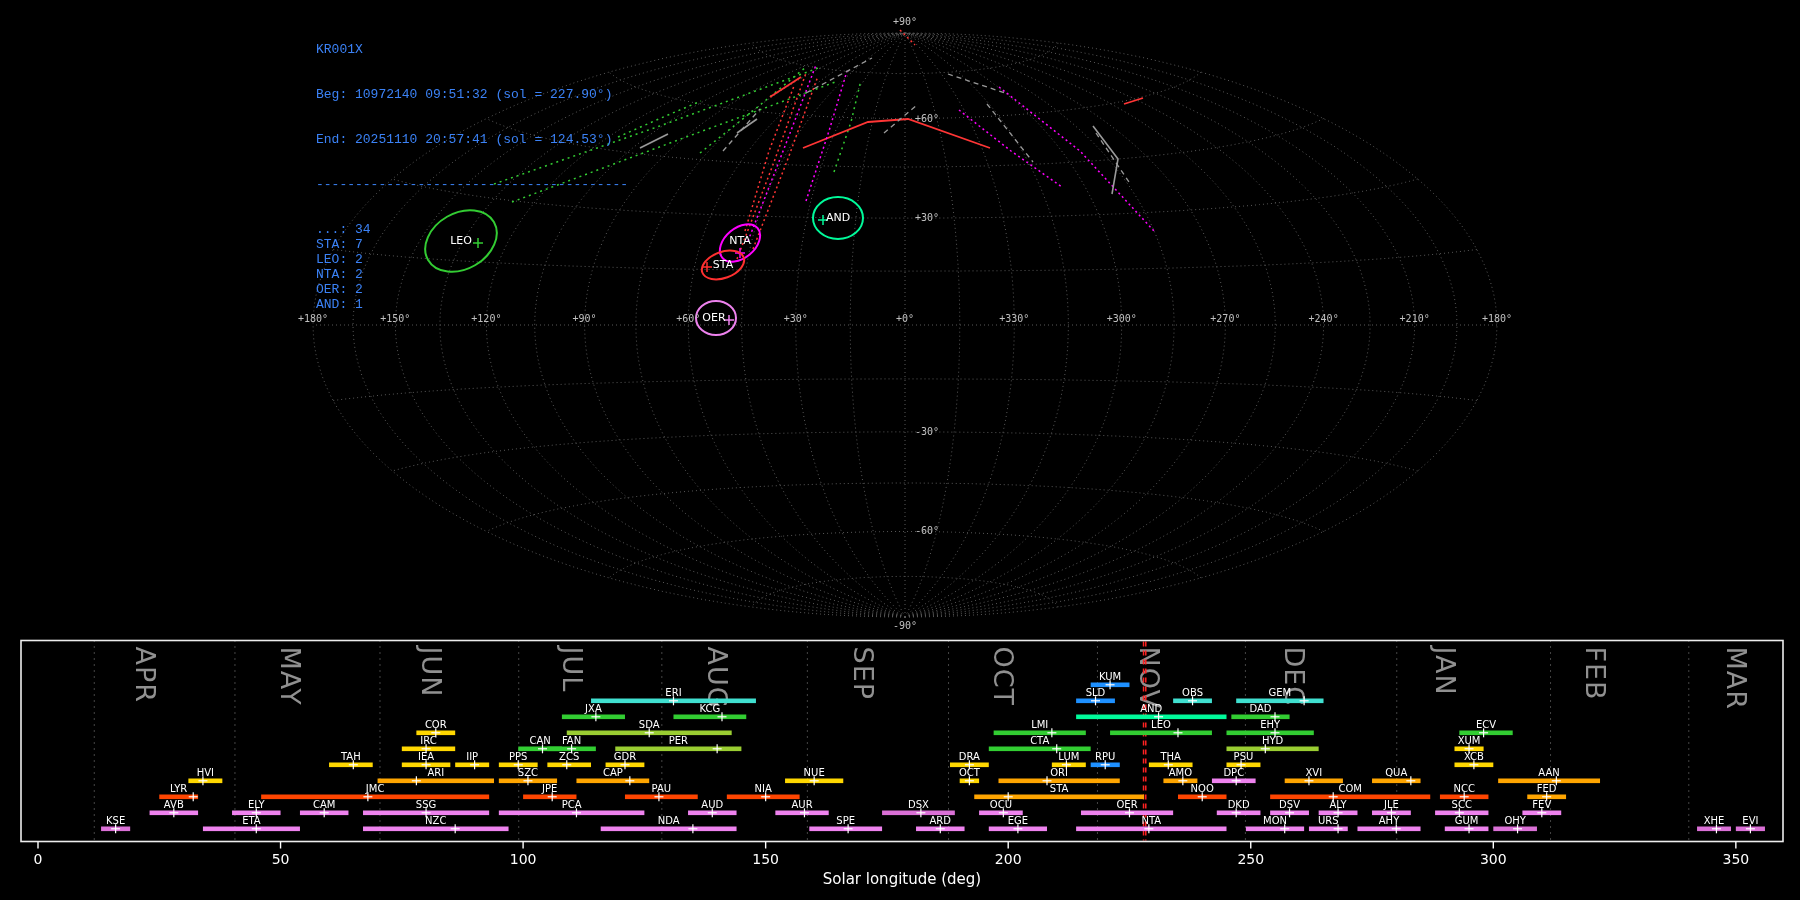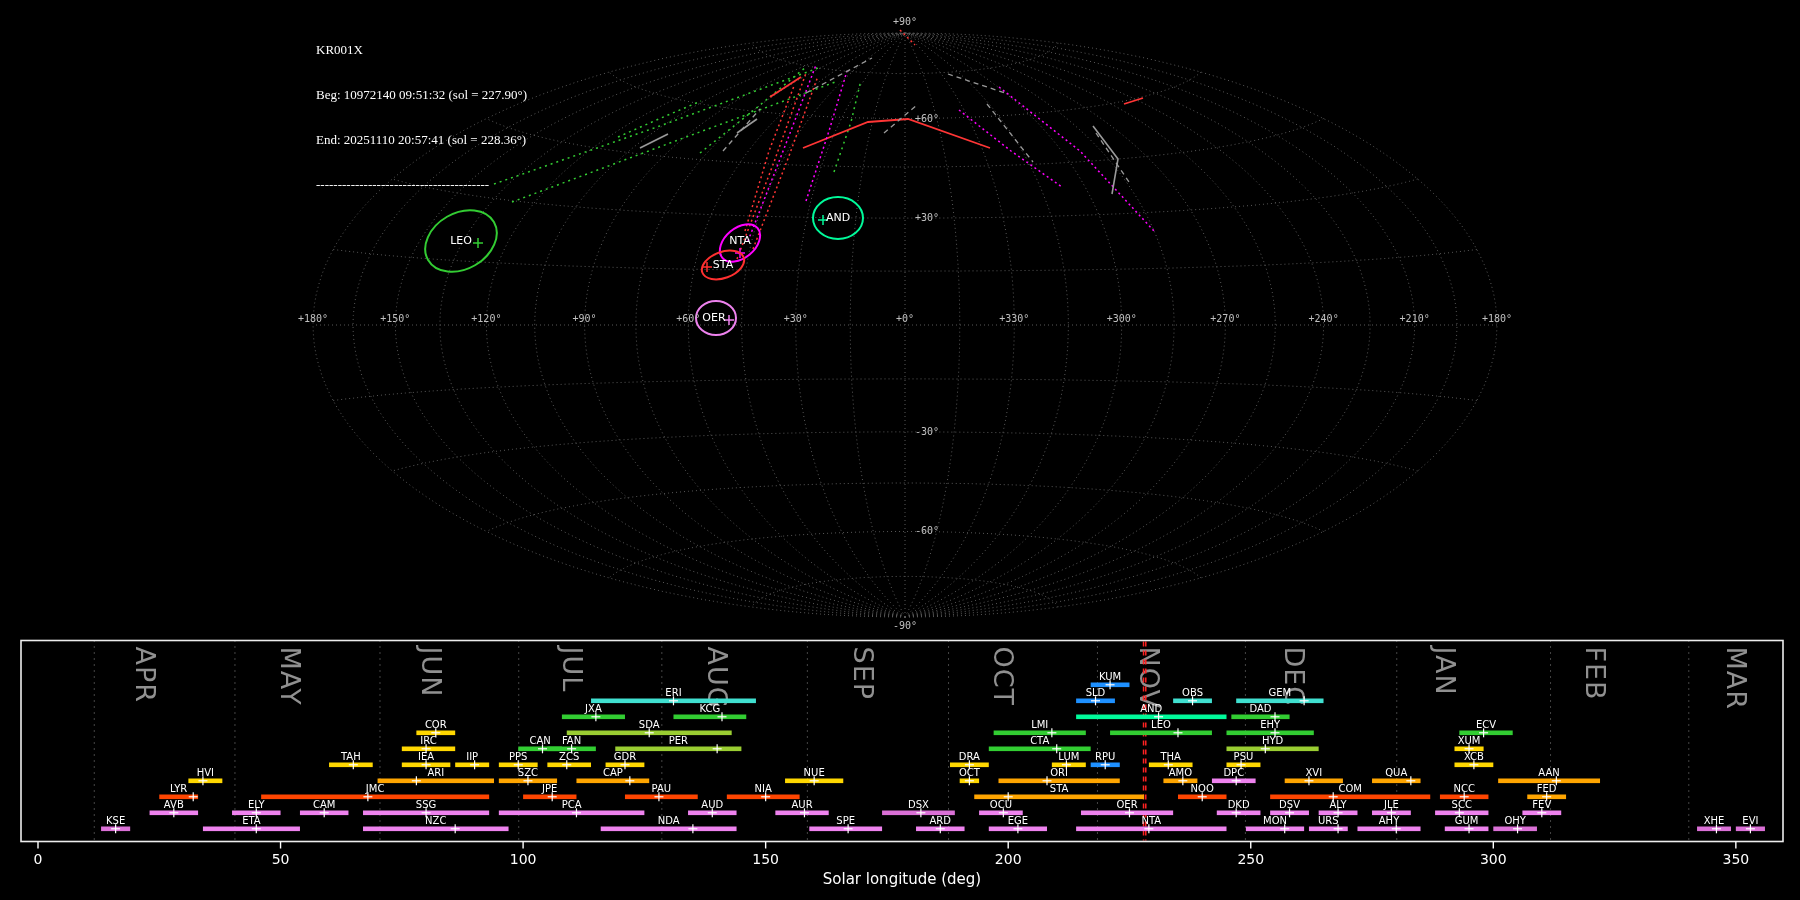--- a/index.html
+++ b/index.html
@@ -1,32 +1,33 @@
 <!DOCTYPE html>
 <html><head>
 <meta charset="utf-8">
 <style>
   html,body{margin:0;padding:0;background:#000;}
   body{width:1800px;height:900px;position:relative;overflow:hidden;
        font-family:"DejaVu Sans","Liberation Sans",sans-serif;}
-  #info{position:absolute;left:316px;top:12px;color:#ffffff;
-        font-family:Liberation Serif, serif;
+  #info{position:absolute;left:316px;top:12px;color:#3b82f6;
+        font-family:Liberation Mono, monospace;
         font-size:13px;line-height:15px;white-space:pre;z-index:5;}
   svg{position:absolute;left:0;display:block;}
   #skymap{top:0;}
   #timeline{top:630px;}
 </style>
 </head>
 <body>
 
 <div id="info">
   <div>KR001X</div>
   <div>Beg: 10972140 09:51:32 (sol = 227.90°)</div>
-  <div>End: 20251110 20:57:41 (sol = 228.36°)</div>
+  <div>End: 20251110 20:57:41 (sol = 124.53°)</div>
   <div>----------------------------------------</div>
+  <div id="counts"><div>...: 34</div><div>STA: 7</div><div>LEO: 2</div><div>NTA: 2</div><div>OER: 2</div><div>AND: 1</div></div>
 </div>
 
 <svg id="skymap" width="1800" height="630">
     <g stroke="#6a6a6a" stroke-width="1" fill="none" stroke-dasharray="1,3" opacity="0.85">
       <polyline points="905.0,617.0 925.7,616.8 946.3,616.3 966.9,615.4 987.4,614.2 1007.8,612.6 1028.1,610.6 1048.2,608.3 1068.2,605.7 1087.9,602.7 1107.5,599.4 1126.8,595.7 1145.8,591.8 1164.5,587.4 1182.9,582.8 1201.0,577.9 1218.7,572.6 1236.0,567.1 1253.0,561.2 1269.5,555.1 1285.5,548.7 1301.1,542.0 1316.2,535.0 1330.8,527.8 1344.9,520.4 1358.5,512.7 1371.5,504.8 1383.9,496.6 1395.8,488.3 1407.0,479.7 1417.7,471.0 1427.7,462.1 1437.1,453.0 1445.8,443.8 1453.9,434.4 1461.3,424.9 1468.0,415.2 1474.1,405.5 1479.4,395.6 1484.1,385.7 1488.0,375.7 1491.2,365.6 1493.8,355.5 1495.6,345.4 1496.6,335.2 1497.0,325.0 1496.6,314.8 1495.6,304.6 1493.8,294.5 1491.2,284.4 1488.0,274.3 1484.1,264.3 1479.4,254.4 1474.1,244.5 1468.0,234.8 1461.3,225.1 1453.9,215.6 1445.8,206.2 1437.1,197.0 1427.7,187.9 1417.7,179.0 1407.0,170.3 1395.8,161.7 1383.9,153.4 1371.5,145.2 1358.5,137.3 1344.9,129.6 1330.8,122.2 1316.2,115.0 1301.1,108.0 1285.5,101.3 1269.5,94.9 1253.0,88.8 1236.0,82.9 1218.7,77.4 1201.0,72.1 1182.9,67.2 1164.5,62.6 1145.8,58.2 1126.8,54.3 1107.5,50.6 1087.9,47.3 1068.2,44.3 1048.2,41.7 1028.1,39.4 1007.8,37.4 987.4,35.8 966.9,34.6 946.3,33.7 925.7,33.2 905.0,33.0"></polyline>
       <polyline points="905.0,617.0 925.4,616.2 945.8,615.0 965.9,613.4 986.0,611.6 1005.8,609.4 1025.4,606.8 1044.8,604.0 1063.9,600.8 1082.8,597.3 1101.4,593.5 1119.7,589.4 1137.6,584.9 1155.2,580.2 1172.5,575.3 1189.3,570.0 1205.8,564.5 1221.9,558.7 1237.5,552.7 1252.7,546.4 1267.4,539.9 1281.6,533.1 1295.4,526.1 1308.7,518.9 1321.4,511.5 1333.7,504.0 1345.4,496.2 1356.6,488.2 1367.2,480.1 1377.3,471.8 1386.8,463.4 1395.7,454.8 1404.1,446.1 1411.8,437.3 1419.0,428.3 1425.5,419.3 1431.5,410.1 1436.8,400.9 1441.5,391.6 1445.6,382.2 1449.1,372.7 1451.9,363.2 1454.2,353.7 1455.7,344.2 1456.7,334.6 1457.0,325.0 1456.7,315.4 1455.7,305.8 1454.2,296.3 1451.9,286.8 1449.1,277.3 1445.6,267.8 1441.5,258.4 1436.8,249.1 1431.5,239.9 1425.5,230.7 1419.0,221.7 1411.8,212.7 1404.1,203.9 1395.7,195.2 1386.8,186.6 1377.3,178.2 1367.2,169.9 1356.6,161.8 1345.4,153.8 1333.7,146.0 1321.4,138.5 1308.7,131.1 1295.4,123.9 1281.6,116.9 1267.4,110.1 1252.7,103.6 1237.5,97.3 1221.9,91.3 1205.8,85.5 1189.3,80.0 1172.5,74.7 1155.2,69.8 1137.6,65.1 1119.7,60.6 1101.4,56.5 1082.8,52.7 1063.9,49.2 1044.8,46.0 1025.4,43.2 1005.8,40.6 986.0,38.4 965.9,36.6 945.8,35.0 925.4,33.8 905.0,33.0"></polyline>
       <polyline points="905.0,617.0 924.9,615.5 944.5,613.7 964.0,611.6 983.2,609.1 1002.1,606.3 1020.8,603.2 1039.2,599.9 1057.3,596.2 1075.0,592.2 1092.5,588.0 1109.5,583.5 1126.2,578.7 1142.6,573.7 1158.5,568.5 1174.0,563.0 1189.2,557.2 1203.9,551.3 1218.1,545.1 1232.0,538.7 1245.3,532.1 1258.3,525.3 1270.7,518.4 1282.7,511.2 1294.2,503.9 1305.2,496.5 1315.7,488.8 1325.7,481.1 1335.2,473.2 1344.1,465.1 1352.6,457.0 1360.5,448.7 1367.9,440.3 1374.8,431.8 1381.1,423.2 1386.9,414.6 1392.2,405.8 1396.9,397.0 1401.0,388.2 1404.7,379.2 1407.7,370.3 1410.2,361.3 1412.2,352.2 1413.5,343.2 1414.4,334.1 1414.7,325.0 1414.4,315.9 1413.5,306.8 1412.2,297.8 1410.2,288.7 1407.7,279.7 1404.7,270.8 1401.0,261.8 1396.9,253.0 1392.2,244.2 1386.9,235.4 1381.1,226.8 1374.8,218.2 1367.9,209.7 1360.5,201.3 1352.6,193.0 1344.1,184.9 1335.2,176.8 1325.7,168.9 1315.7,161.2 1305.2,153.5 1294.2,146.1 1282.7,138.8 1270.7,131.6 1258.3,124.7 1245.3,117.9 1232.0,111.3 1218.1,104.9 1203.9,98.7 1189.2,92.8 1174.0,87.0 1158.5,81.5 1142.6,76.3 1126.2,71.3 1109.5,66.5 1092.5,62.0 1075.0,57.8 1057.3,53.8 1039.2,50.1 1020.8,46.8 1002.1,43.7 983.2,40.9 964.0,38.4 944.5,36.3 924.9,34.5 905.0,33.0"></polyline>
       <polyline points="905.0,617.0 924.0,614.9 942.7,612.5 961.1,609.8 979.2,606.8 997.0,603.5 1014.4,599.9 1031.6,596.1 1048.4,592.0 1064.8,587.6 1080.9,583.0 1096.6,578.2 1111.9,573.1 1126.9,567.9 1141.4,562.4 1155.5,556.7 1169.3,550.8 1182.6,544.7 1195.5,538.4 1207.9,532.0 1220.0,525.4 1231.5,518.6 1242.7,511.7 1253.4,504.6 1263.6,497.4 1273.4,490.1 1282.8,482.6 1291.7,475.0 1300.1,467.3 1308.0,459.5 1315.5,451.5 1322.5,443.5 1329.0,435.4 1335.1,427.2 1340.7,419.0 1345.8,410.7 1350.4,402.3 1354.5,393.8 1358.2,385.3 1361.3,376.8 1364.0,368.2 1366.2,359.6 1367.9,351.0 1369.2,342.3 1369.9,333.7 1370.1,325.0 1369.9,316.3 1369.2,307.7 1367.9,299.0 1366.2,290.4 1364.0,281.8 1361.3,273.2 1358.2,264.7 1354.5,256.2 1350.4,247.7 1345.8,239.3 1340.7,231.0 1335.1,222.8 1329.0,214.6 1322.5,206.5 1315.5,198.5 1308.0,190.5 1300.1,182.7 1291.7,175.0 1282.8,167.4 1273.4,159.9 1263.6,152.6 1253.4,145.4 1242.7,138.3 1231.5,131.4 1220.0,124.6 1207.9,118.0 1195.5,111.6 1182.6,105.3 1169.3,99.2 1155.5,93.3 1141.4,87.6 1126.9,82.1 1111.9,76.9 1096.6,71.8 1080.9,67.0 1064.8,62.4 1048.4,58.0 1031.6,53.9 1014.4,50.1 997.0,46.5 979.2,43.2 961.1,40.2 942.7,37.5 924.0,35.1 905.0,33.0"></polyline>
       <polyline points="905.0,617.0 922.7,614.3 940.2,611.3 957.2,608.1 974.0,604.6 990.4,600.8 1006.5,596.8 1022.1,592.6 1037.5,588.1 1052.4,583.5 1067.0,578.6 1081.3,573.5 1095.1,568.2 1108.5,562.7 1121.6,557.0 1134.3,551.2 1146.6,545.2 1158.4,539.0 1169.9,532.7 1181.0,526.2 1191.7,519.6 1202.0,512.8 1211.8,506.0 1221.3,499.0 1230.3,491.8 1239.0,484.6 1247.2,477.3 1255.0,469.8 1262.4,462.3 1269.3,454.7 1275.9,447.0 1282.0,439.2 1287.8,431.3 1293.0,423.4 1297.9,415.4 1302.4,407.4 1306.4,399.3 1310.0,391.1 1313.2,383.0 1316.0,374.8 1318.3,366.5 1320.2,358.2 1321.7,349.9 1322.8,341.6 1323.4,333.3 1323.6,325.0 1323.4,316.7 1322.8,308.4 1321.7,300.1 1320.2,291.8 1318.3,283.5 1316.0,275.2 1313.2,267.0 1310.0,258.9 1306.4,250.7 1302.4,242.6 1297.9,234.6 1293.0,226.6 1287.8,218.7 1282.0,210.8 1275.9,203.0 1269.3,195.3 1262.4,187.7 1255.0,180.2 1247.2,172.7 1239.0,165.4 1230.3,158.2 1221.3,151.0 1211.8,144.0 1202.0,137.2 1191.7,130.4 1181.0,123.8 1169.9,117.3 1158.4,111.0 1146.6,104.8 1134.3,98.8 1121.6,93.0 1108.5,87.3 1095.1,81.8 1081.3,76.5 1067.0,71.4 1052.4,66.5 1037.5,61.9 1022.1,57.4 1006.5,53.2 990.4,49.2 974.0,45.4 957.2,41.9 940.2,38.7 922.7,35.7 905.0,33.0"></polyline>
       <polyline points="905.0,617.0 921.2,613.8 937.1,610.3 952.6,606.6 967.8,602.6 982.6,598.5 997.0,594.1 1011.1,589.5 1024.8,584.7 1038.1,579.8 1051.1,574.6 1063.8,569.3 1076.0,563.8 1087.9,558.2 1099.5,552.4 1110.6,546.4 1121.4,540.3 1131.8,534.1 1141.9,527.7 1151.6,521.2 1160.9,514.6 1169.9,507.9 1178.5,501.1 1186.7,494.2 1194.6,487.1 1202.1,480.0 1209.3,472.8 1216.0,465.5 1222.4,458.1 1228.5,450.7 1234.1,443.1 1239.4,435.6 1244.4,427.9 1249.0,420.2 1253.2,412.5 1257.0,404.7 1260.5,396.8 1263.6,388.9 1266.3,381.0 1268.7,373.1 1270.7,365.1 1272.4,357.1 1273.6,349.1 1274.6,341.1 1275.1,333.0 1275.3,325.0 1275.1,317.0 1274.6,308.9 1273.6,300.9 1272.4,292.9 1270.7,284.9 1268.7,276.9 1266.3,269.0 1263.6,261.1 1260.5,253.2 1257.0,245.3 1253.2,237.5 1249.0,229.8 1244.4,222.1 1239.4,214.4 1234.1,206.9 1228.5,199.3 1222.4,191.9 1216.0,184.5 1209.3,177.2 1202.1,170.0 1194.6,162.9 1186.7,155.8 1178.5,148.9 1169.9,142.1 1160.9,135.4 1151.6,128.8 1141.9,122.3 1131.8,115.9 1121.4,109.7 1110.6,103.6 1099.5,97.6 1087.9,91.8 1076.0,86.2 1063.8,80.7 1051.1,75.4 1038.1,70.2 1024.8,65.3 1011.1,60.5 997.0,55.9 982.6,51.5 967.8,47.4 952.6,43.4 937.1,39.7 921.2,36.2 905.0,33.0"></polyline>

